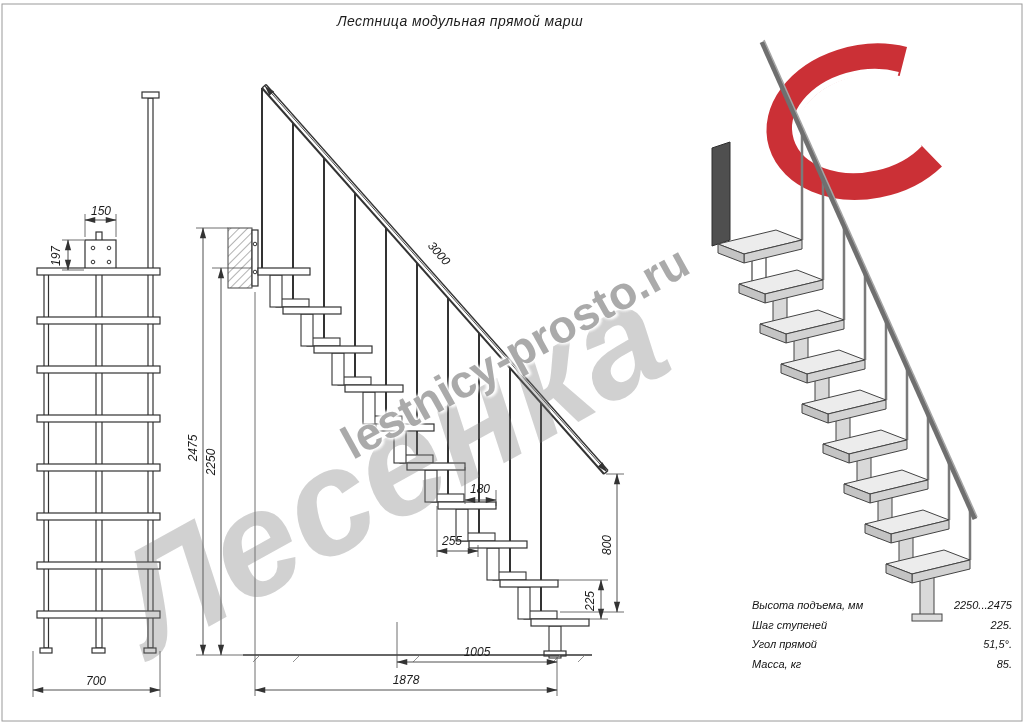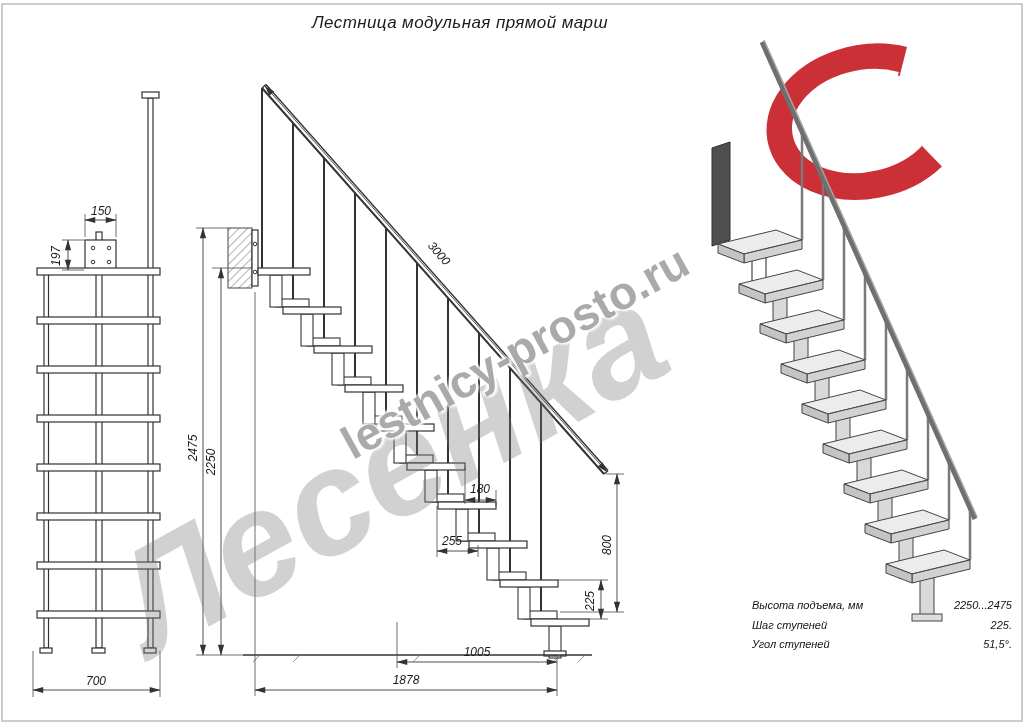--- a/index.html
+++ b/index.html
@@ -2,21 +2,21 @@
 <html><head>
 <meta charset="utf-8">
 <style>
   * { margin:0; padding:0; box-sizing:border-box; }
   html,body { width:1024px; height:725px; background:#fff; overflow:hidden;
               font-family:"Liberation Sans", sans-serif; }
   .sheet { position:absolute; inset:0; width:1024px; height:725px; }
   svg.drawing { position:absolute; left:0; top:0; }
 
   .title { position:absolute; top:13px; left:0; width:920px; text-align:center;
-           font-style:italic; font-size:17px; color:#1c1c1c; letter-spacing:.4px; }
+           font-style:italic; font-size:14px; color:#1c1c1c; letter-spacing:.4px; }
 
   .wm-brand { position:absolute; left:390px; top:468px;
               transform:translate(-50%,-50%) rotate(-29deg);
               font-size:148px; font-style:italic; font-weight:bold;
               color:rgba(120,120,120,0.34); white-space:nowrap; pointer-events:none; }
   .wm-site  { position:absolute; left:515px; top:352px;
               transform:translate(-50%,-50%) rotate(-29deg);
               font-size:46px; font-weight:bold; color:rgba(100,100,100,0.55);
               white-space:nowrap; pointer-events:none;
               text-shadow:0 0 4px #fff,0 0 4px #fff,2px 2px 3px #fff,-2px -2px 3px #fff; }
@@ -301,18 +301,22 @@
 <div class="spec">
   <div class="spec-row">
     <span class="lbl">Высота подъема, мм</span>
     <span class="val">2250...2475</span>
   </div>
   <div class="spec-row">
     <span class="lbl">Шаг ступеней</span>
     <span class="val">225.</span>
   </div>
   <div class="spec-row">
-    <span class="lbl">Угол ступеней</span>
+    <span class="lbl">Угол прямой</span>
     <span class="val">51,5°.</span>
   </div>
+  <div class="spec-row">
+    <span class="lbl">Масса, кг</span>
+    <span class="val">85.</span>
+  </div>
 </div>
 
 </div>
 
 </body></html>

